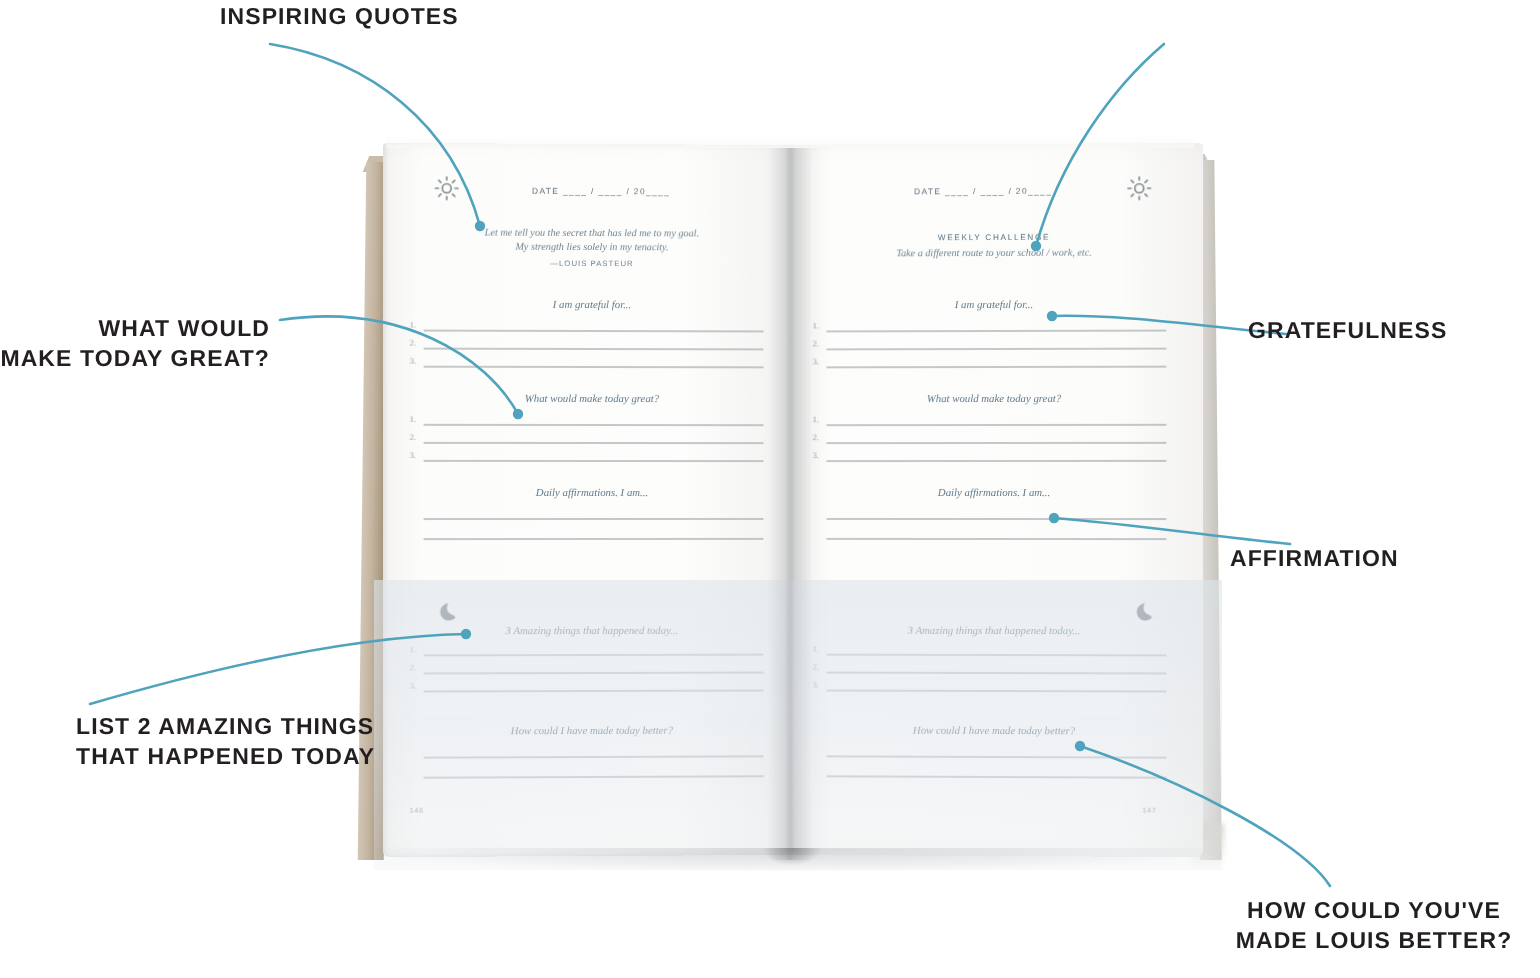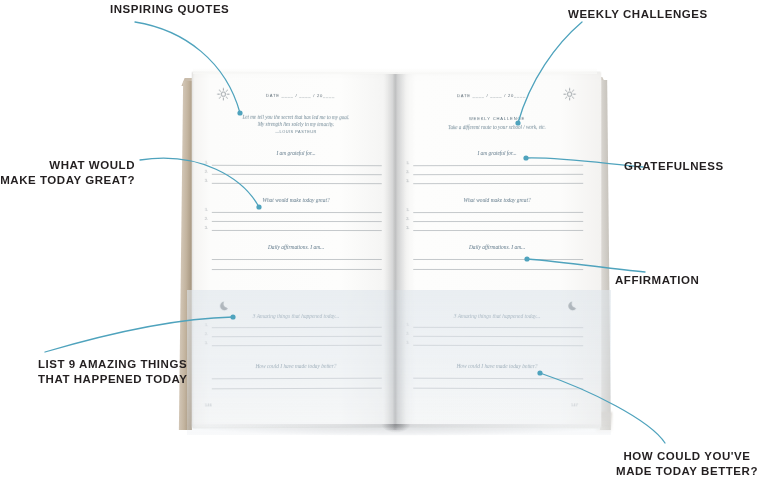--- a/index.html
+++ b/index.html
@@ -400,28 +400,27 @@
       <circle cx="259" cy="207" r="2.6"></circle>
       <circle cx="526" cy="158" r="2.6"></circle>
       <circle cx="527" cy="259" r="2.6"></circle>
       <circle cx="233" cy="317" r="2.6"></circle>
       <circle cx="540" cy="373" r="2.6"></circle>
     </g>
   </svg>
 
   <div class="callout l" style="left:110px; top:2px;">INSPIRING QUOTES</div>
 
-  <div class="callout l" style="left:568px; top:7px;">WEEKLY CHALLENGES</div>
 
   <div class="callout r" style="left:0px; top:158px; width:135px;">WHAT WOULD
 MAKE TODAY GREAT?</div>
 
   <div class="callout l" style="left:624px; top:159px;">GRATEFULNESS</div>
 
   <div class="callout l" style="left:615px; top:273px;">AFFIRMATION</div>
 
-  <div class="callout l" style="left:38px; top:357px;">LIST 9 AMAZING THINGS
+  <div class="callout l" style="left:38px; top:357px;">LIST 2 AMAZING THINGS
 THAT HAPPENED TODAY</div>
 
   <div class="callout c" style="left:607px; top:449px; width:160px;">HOW COULD YOU'VE
-MADE TODAY BETTER?</div>
+MADE LOUIS BETTER?</div>
 
 </div>
 
 </body></html>

